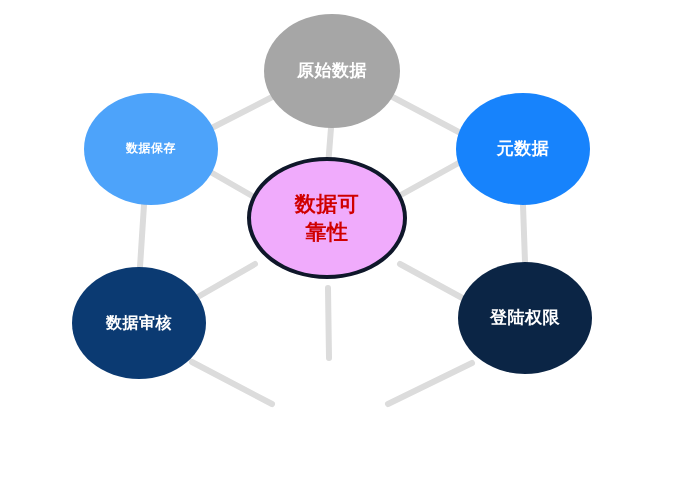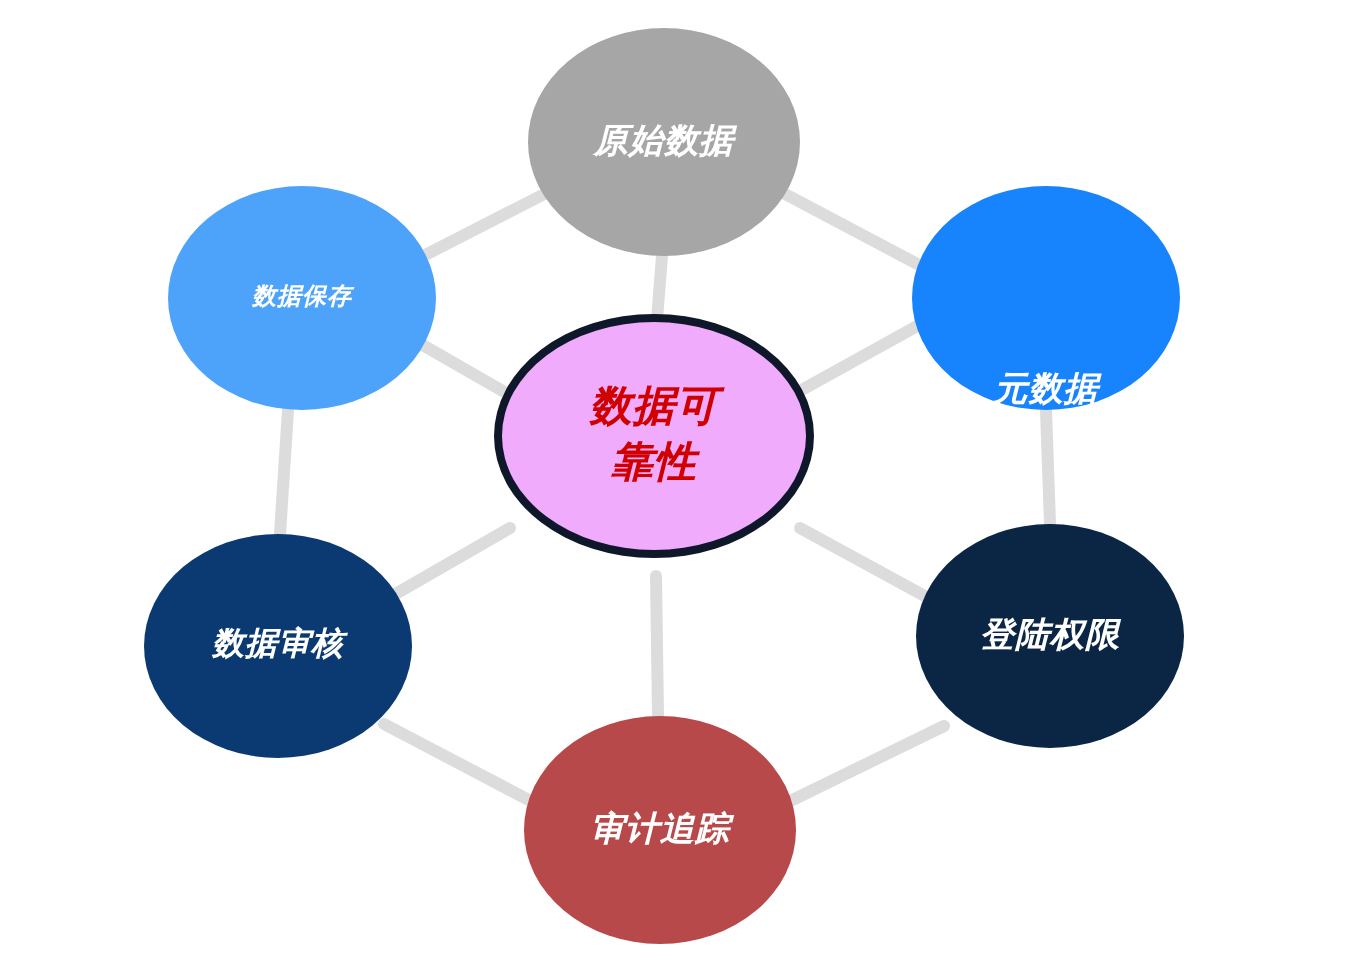--- a/index.html
+++ b/index.html
@@ -9,21 +9,20 @@
   }
   body {
     font-family: "Liberation Sans", "DejaVu Sans", sans-serif;
   }
   #diagram-canvas {
     position: relative;
     width: 684px;
     height: 490px;
     background: #ffffff;
     overflow: hidden;
-    font-style: italic;
   }
   #connector-layer {
     position: absolute;
     left: 0;
     top: 0;
     width: 684px;
     height: 490px;
   }
   .node {
     position: absolute;
@@ -38,21 +37,21 @@
     box-sizing: border-box;
   }
   .node-label {
     display: block;
     line-height: 1.15;
     white-space: nowrap;
   }
   
   .node-top        { left: 264px; top: 14px;  width: 136px; height: 114px; background: #a6a6a6; font-size: 17px; }
   .node-upper-left { left: 84px;  top: 93px;  width: 134px; height: 112px; background: #4da3fa; font-size: 12px; }
-  .node-upper-right{ left: 456px; top: 93px;  width: 134px; height: 112px; background: #1783fc; font-size: 17px; align-items: flex-end; }
+  .node-upper-right{ left: 456px; top: 93px;  width: 134px; height: 112px; background: #1783fc; font-size: 17px; }
   .node-lower-left { left: 72px;  top: 267px; width: 134px; height: 112px; background: #0b3a72; font-size: 16px; }
   .node-lower-right{ left: 458px; top: 262px; width: 134px; height: 112px; background: #0b2545; font-size: 17px; text-align: center; }
   .node-bottom     { left: 262px; top: 358px; width: 136px; height: 114px; background: #b8494a; font-size: 17px; }
 
   
   .node-center {
     left: 247px;
     top: 157px;
     width: 160px;
     height: 122px;
@@ -95,23 +94,20 @@
   </div>
 
   <div class="node node-upper-right">
     <span class="node-label">元数据</span>
   </div>
 
   <div class="node node-lower-right">
     <span class="node-label">登陆权限</span>
   </div>
 
-  <div class="node node-bottom">
-    <span class="node-label">审计追踪</span>
-  </div>
 
   <div class="node node-lower-left">
     <span class="node-label">数据审核</span>
   </div>
 
   <div class="node node-upper-left">
     <span class="node-label">数据保存</span>
   </div>
 
   <div class="node node-center">

